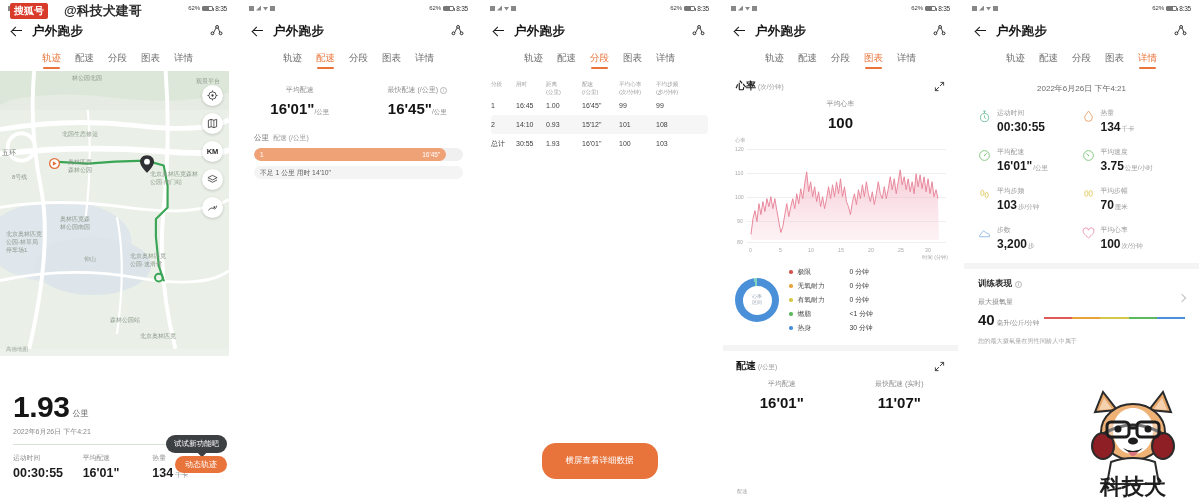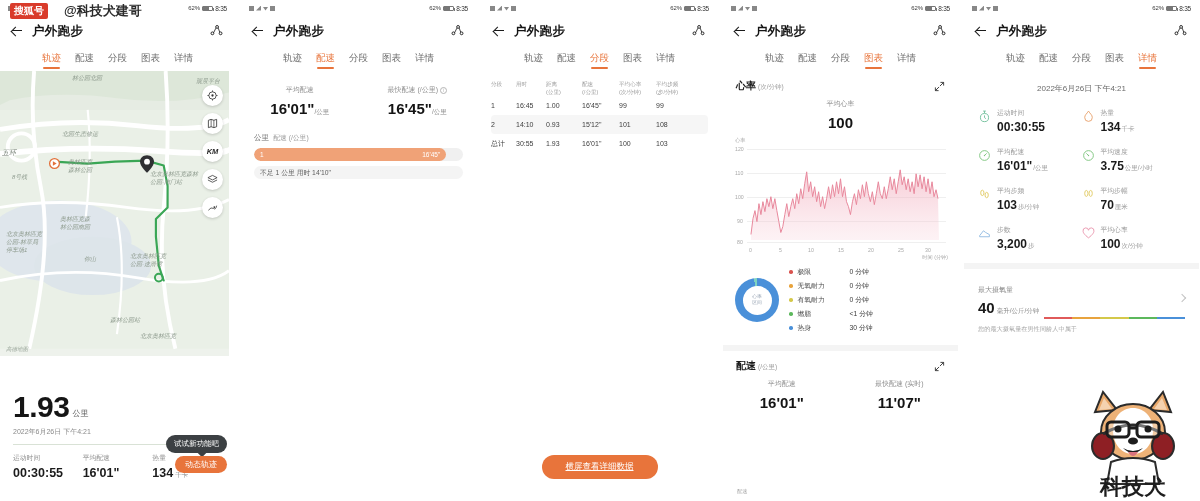--- a/index.html
+++ b/index.html
@@ -35,21 +35,21 @@
   .nav-title { font-size:12.5px; font-weight:bold; color:#141414; letter-spacing:.3px;}
   .share-ic { width:15px; height:14px; }
 
   
   .tabs { display:flex; justify-content:center; gap:14px; padding: 6px 0 2px; }
   .tab { font-size:9.5px; color:#6d6d6d; position:relative; padding-bottom:4px; white-space:nowrap;}
   .tab.active { color:#e8743b; }
   .tab.active::after { content:""; position:absolute; left:1px; right:1px; bottom:0; height:1.6px; background:#e8743b; border-radius:1px;}
 
   
-  .map { position:relative; width:229px; height:285px; background:#eef2ec; overflow:hidden;font-style:italic; }
+  .map { position:relative; width:229px; height:285px; background:#eef2ec; overflow:hidden; }
   .mapbg { position:absolute; inset:0; }
   .map-label { position:absolute; font-size:6px; color:#8d9a8d; white-space:nowrap; line-height:1.25; }
   .map-ctrls { position:absolute; right:6px; top:14px; display:flex; flex-direction:column; gap:7px; align-items:center;}
   .ctrl { width:21px; height:21px; border-radius:50%; background:#fff; box-shadow:0 1px 3px rgba(0,0,0,.18); display:flex; align-items:center; justify-content:center; font-size:7.5px; color:#2b2b2b; font-weight:bold;}
   .pin { position:absolute; width:13px; height:13px; }
   .map-foot { position:absolute; left:6px; bottom:3px; font-size:5.5px; color:#9aa69a;}
 
   
   .summary { position:absolute; left:0; right:0; bottom:0; height:115px; background:#fff; padding: 6px 13px 0;}
   .big-dist { display:flex; align-items:flex-end; gap:3px; }
@@ -84,21 +84,21 @@
 
   
   .tbl { padding: 10px 9px 0; }
   .tbl-head, .tbl-row { display:flex; align-items:flex-start; }
   .tbl-head div { font-size:5.6px; color:#9b9b9b; line-height:1.35; }
   .tbl-row { height:19px; align-items:center; border-radius:4px; }
   .tbl-row:nth-child(odd) { background:#f6f6f6; }
   .tbl-row div { font-size:7px; color:#3d3d3d; }
   .c1{width:25px;} .c2{width:30px;} .c3{width:36px;} .c4{width:37px;} .c5{width:37px;} .c6{width:38px;}
 
-  .wide-btn { position:absolute; left:50%; transform:translateX(-50%); bottom:22px; background:#e8743b; color:#fff; font-size:8.5px; padding:6px 24px; border-radius:14px; white-space:nowrap;text-decoration:underline;}
+  .wide-btn { position:absolute; left:50%; transform:translateX(-50%); bottom:22px; background:#e8743b; color:#fff; font-size:8.5px; padding:12px 24px; border-radius:14px; white-space:nowrap;}
 
   
   .card-head { display:flex; align-items:center; justify-content:space-between; padding: 8px 13px 0;}
   .card-title { font-size:10px; font-weight:bold; color:#1b1b1b;}
   .card-title small{ font-size:6.5px; font-weight:normal; color:#9a9a9a; margin-left:2px;}
   .expand-ic { width:11px; height:11px; }
   .chart-box { position:relative; margin: 4px 10px 0 10px; height:118px; }
   .axis-lab { position:absolute; font-size:5.2px; color:#a9a9a9; }
   .grid-line { position:absolute; left:14px; right:2px; height:1px; background:#efefef; }
   .chart-svg { position:absolute; left:14px; right:2px; top:0; bottom:14px; }
@@ -714,20 +714,24 @@
         <div>
             <div class="glab">平均心率</div>
           <div class="gval"><span>100</span><small>次/分钟</small></div>
           </div>
       </div>
     </div>
 
     <div class="divider" style="margin-top:12px;"></div>
 
     <div class="train">
+      <div class="train-title">
+        <span>训练表现</span>
+        <span class="info-dot">i</span>
+      </div>
       <div class="train-sub">最大摄氧量</div>
       <div class="train-val"><span>40</span><small>毫升/公斤/分钟</small></div>
       <div class="train-note">您的最大摄氧量在男性同龄人中属于</div>
       <div class="chev"></div>
       <div class="scale-line">
         <i style="background:#e05a5a"></i>
           <i style="background:#e8a33d"></i>
           <i style="background:#d4c84a"></i>
           <i style="background:#5cb85c"></i>
           <i style="background:#4a90d9"></i>

